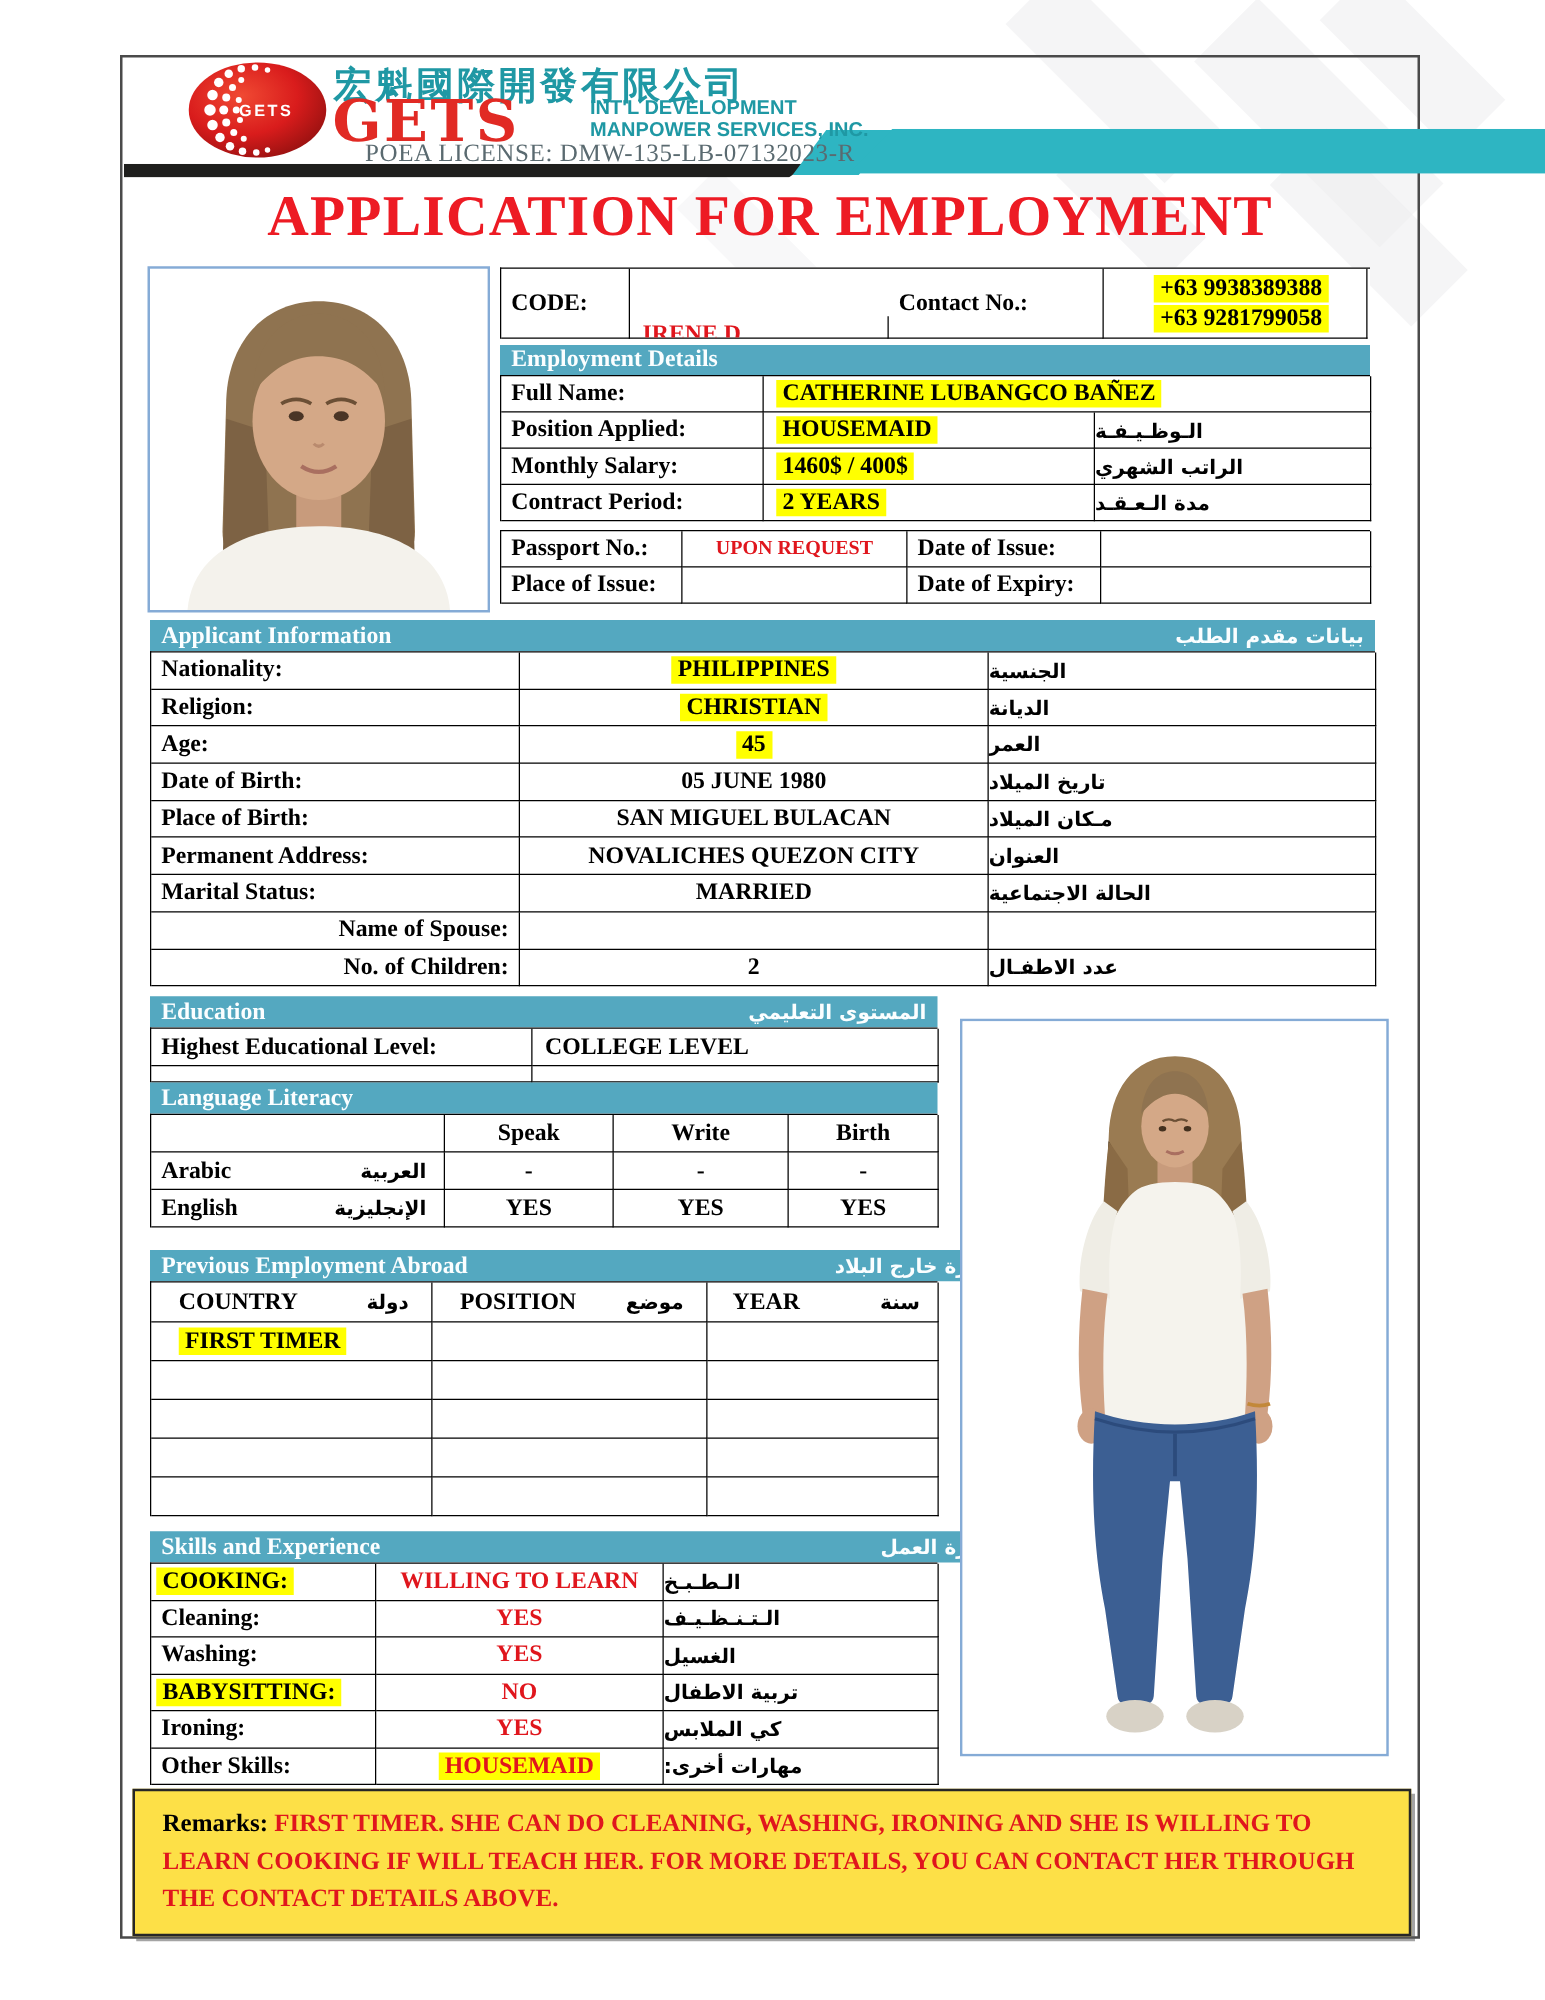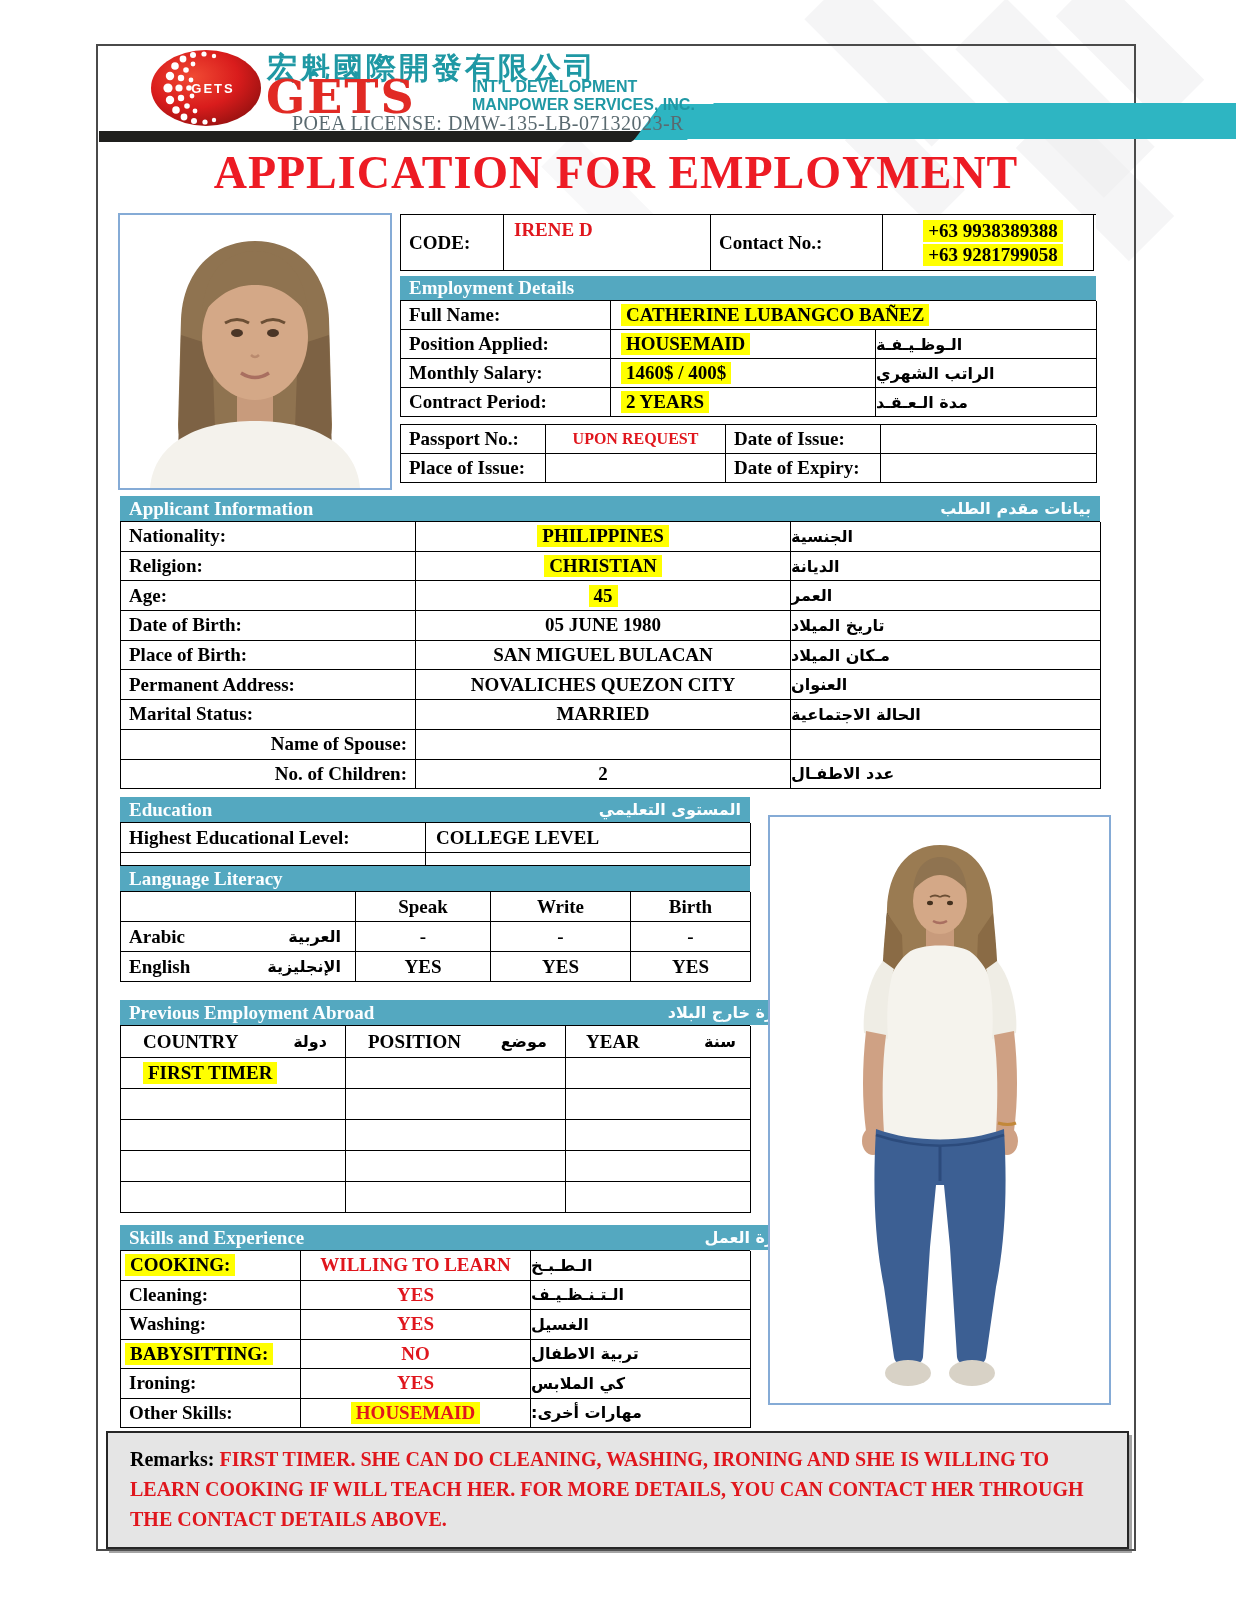--- a/index.html
+++ b/index.html
@@ -24,21 +24,21 @@
   .ctr{justify-content:center;}
   .vleft{padding-left:10px;}
   .ar{font-family:"DejaVu Sans",sans-serif;font-size:16px;direction:rtl;justify-content:flex-end;padding-right:8px;}
   .arx{font-family:"DejaVu Sans",sans-serif;font-size:16px;direction:rtl;}
   .hl{background:#ffff00;padding:0 5px;}
   .red{color:#e0161d;}
   .stack{flex-direction:column;align-items:center;justify-content:center;gap:2px;padding-left:10px;}
   
   .photo{border:2px solid #85abd6;background:#fff;z-index:3;}
   
-  #remarks{left:106px;top:1431px;width:1023px;height:118px;border:2px solid #262626;background:#e5e5e5;
+  #remarks{left:106px;top:1431px;width:1023px;height:118px;border:2px solid #262626;background:#fde047;
            box-shadow:3px 4px 0 rgba(90,90,90,.55);z-index:3;padding:11px 20px 0 22px;
            font-size:20px;font-weight:bold;line-height:1.5;white-space:normal;}
   #title{left:96px;top:146px;width:1040px;text-align:center;color:#ed1b24;font-weight:bold;
          font-size:46px;letter-spacing:1px;z-index:3;}
   .cn{font-family:"DejaVu Sans",sans-serif;color:#1f98a4;font-weight:bold;font-size:30px;letter-spacing:3px;z-index:3;}
   .wordmark{color:#e12a24;font-weight:900;font-size:46px;letter-spacing:2px;line-height:1;z-index:3;font-family:"DejaVu Serif",serif;}
   .tagline{font-family:"Liberation Sans",sans-serif;color:#1f98a4;font-weight:bold;font-size:16px;line-height:1.15;z-index:3;}
   .license{font-family:Liberation Serif, serif;color:#5a6a70;font-size:20px;letter-spacing:.5px;z-index:3;}
 </style>
 </head>
@@ -124,21 +124,21 @@
       <ellipse cx="117" cy="118" rx="6" ry="4" fill="#4a3526"></ellipse>
       <ellipse cx="153" cy="118" rx="6" ry="4" fill="#4a3526"></ellipse>
       <path d="M131,140 q4,4 8,0" stroke="#b98a6e" stroke-width="2.5" fill="none"></path>
       <path d="M121,158 q14,9 28,0" stroke="#a96f60" stroke-width="3.5" fill="none"></path>
       <path d="M30,273 C34,226 80,206 135,206 C190,206 236,226 240,273 Z" fill="#f4f2ec"></path>
     </svg>
   </div>
 
   <div class="abs tbl" style="left:400px;top:214px;width:696px;grid-template-columns:103px 207px 172px 211px;grid-template-rows:56px;">
     <div class="cell lbl">CODE:</div>
-    <div class="cell vleft red" style="align-items:flex-start;padding-top:4px;">IRENE D</div>
+    <div class="cell vleft red" style="align-items:flex-start;padding-top:4px;margin-top:38px;">IRENE D</div>
     <div class="cell lbl">Contact No.:</div>
     <div class="cell stack">
       <span class="hl">+63 9938389388</span>
       <span class="hl">+63 9281799058</span>
     </div>
   </div>
 
   <div class="abs bar" style="left:400px;top:276px;width:696px;height:24px;">
     <span>Employment Details</span>
   </div>

